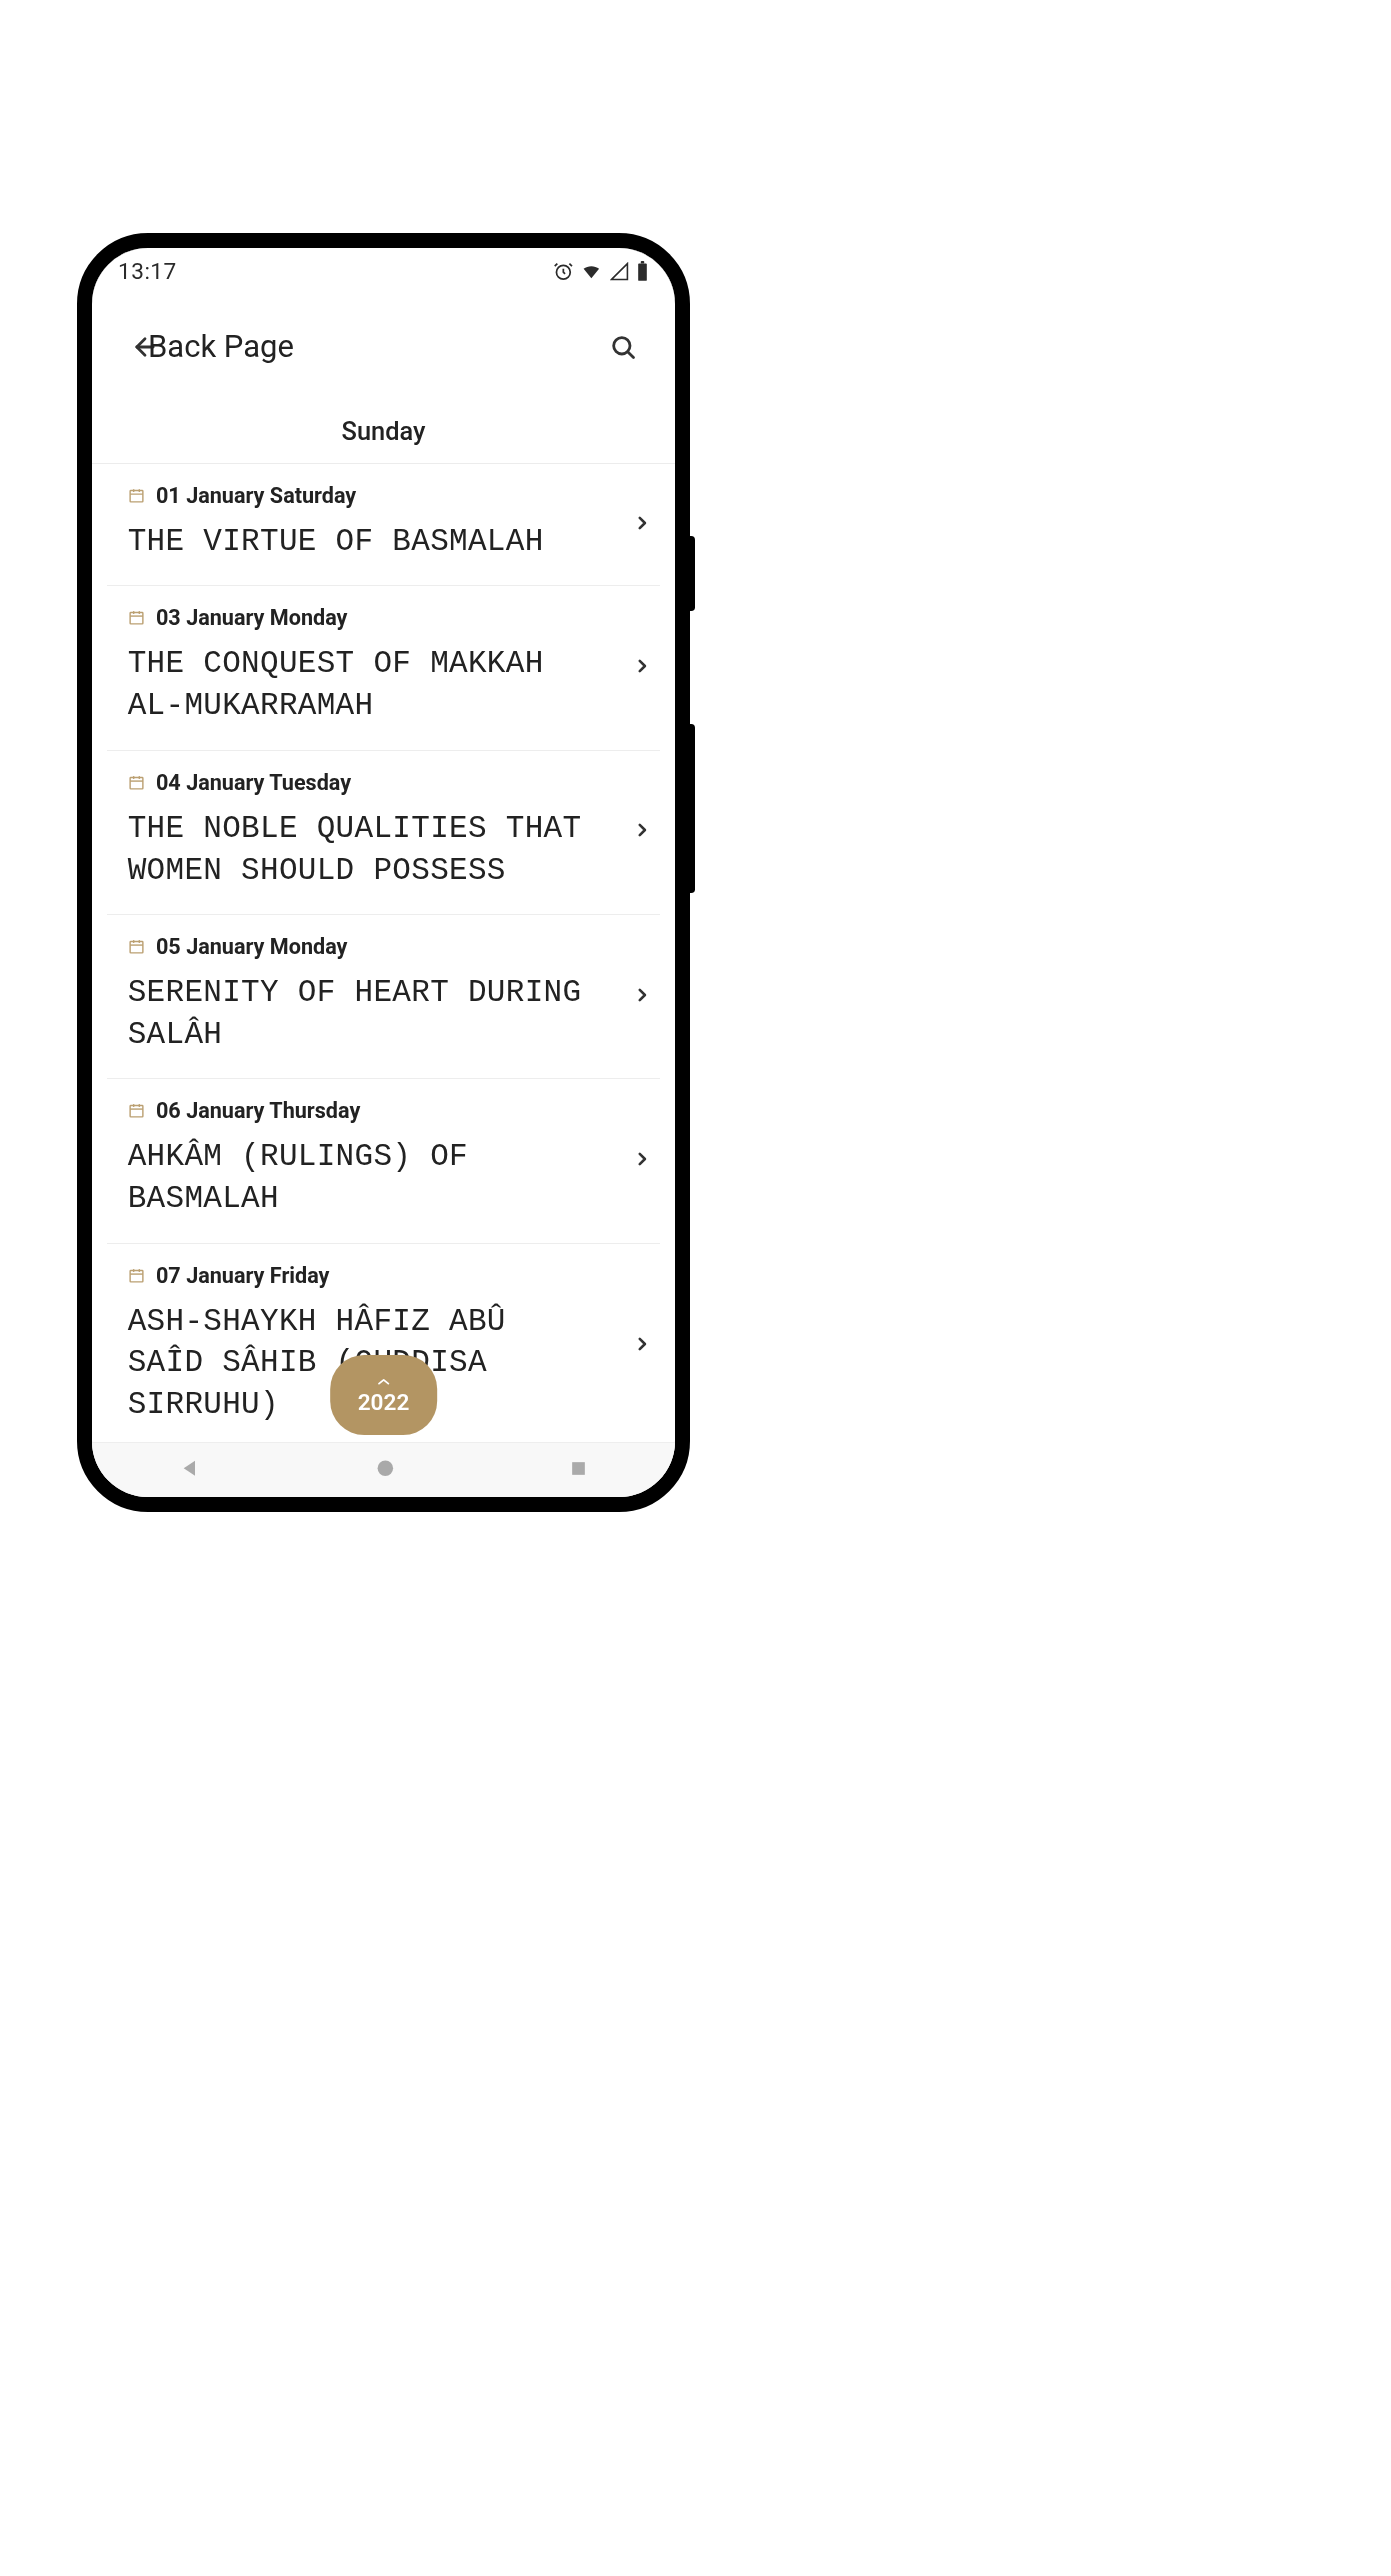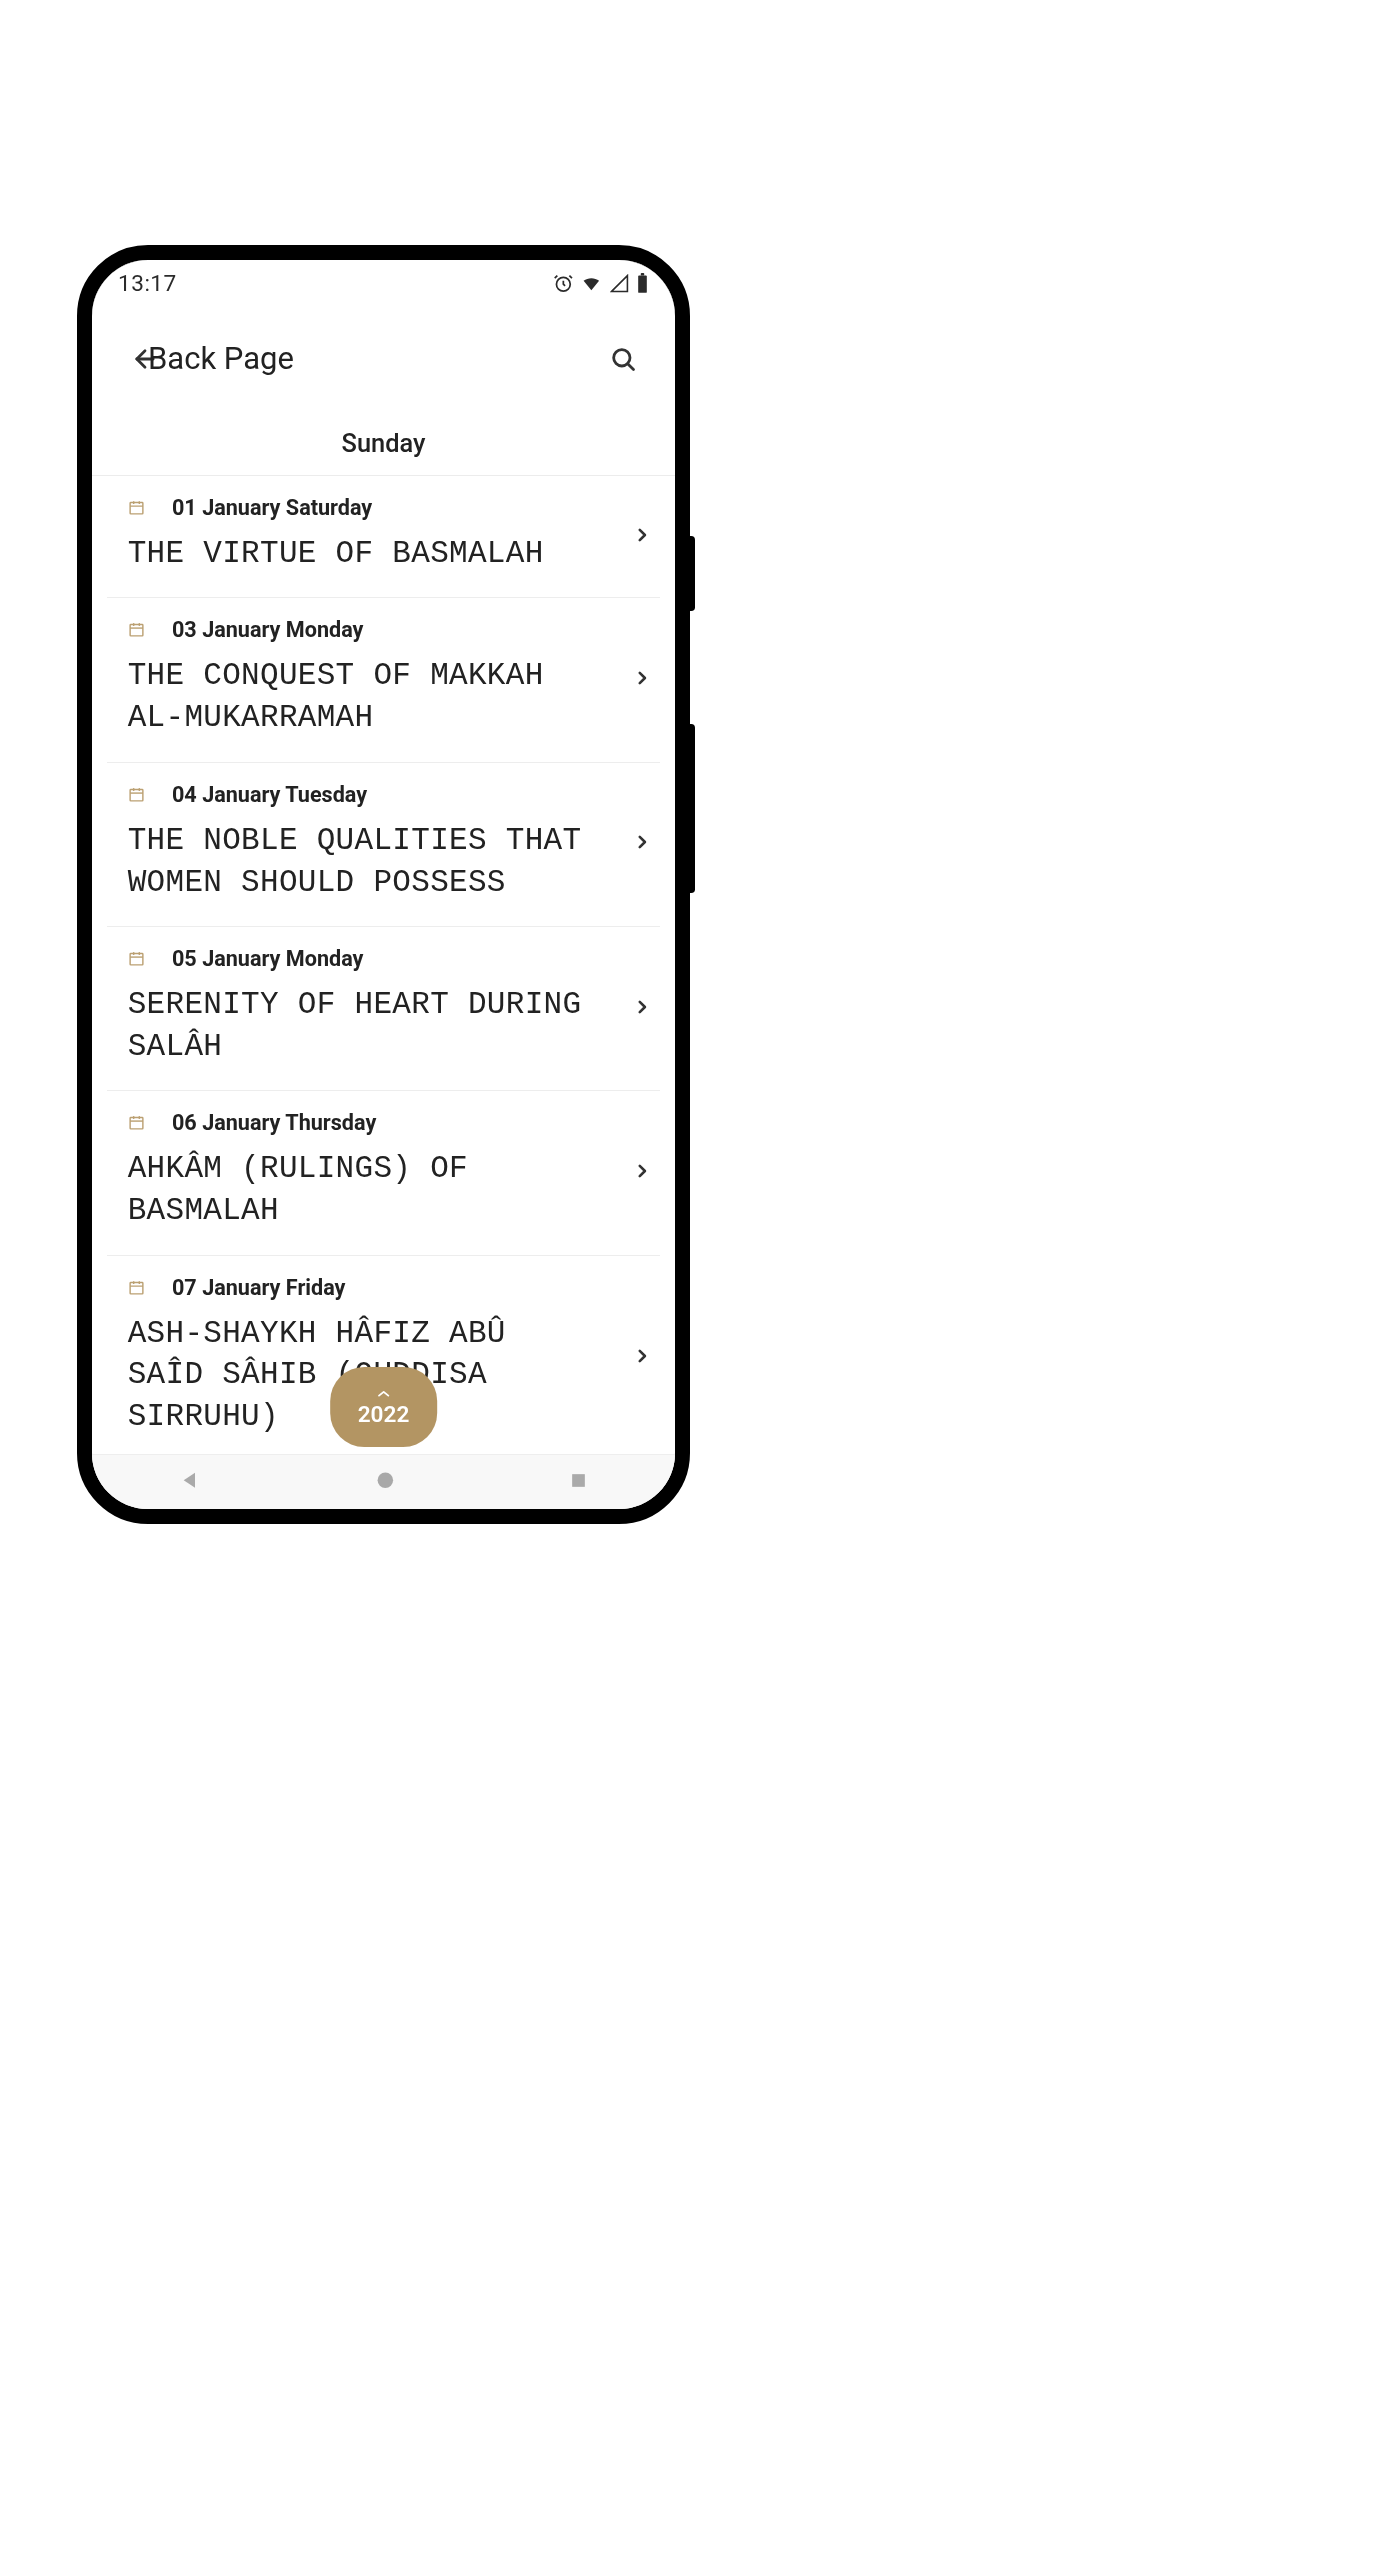--- a/index.html
+++ b/index.html
@@ -3,21 +3,21 @@
 <meta charset="utf-8">
 <style>
   * { box-sizing: border-box; margin: 0; padding: 0; }
   html, body { width: 1391px; height: 2576px; background: #ffffff; font-family: -apple-system, BlinkMacSystemFont, "Segoe UI", Roboto, sans-serif; }
   .canvas { position: relative; width: 1391px; height: 2576px; background: #ffffff; }
 
   
   .phone-frame {
     position: absolute;
     left: 77px;
-    top: 245px;
+    top: 233px;
     width: 613px;
     height: 1279px;
     background: #ffffff;
     border: 15px solid #000;
     border-radius: 71px;
     overflow: hidden;
     box-shadow: inset 0 0 0 3.8px #2a2a2a;
   }
   .phone-side-btn1 {
     position: absolute;
@@ -103,21 +103,20 @@
   .list-item .date-row {
     display: flex;
     align-items: center;
     gap: 11.3px;
     margin-bottom: 13px;
   }
   .list-item .date-text {
     font-size: 21.6px;
     font-weight: 700;
     color: #222;
-    margin-left: 16px;
   }
   .list-item .cal-icon svg { display:block; }
   .list-item .title-text {
     font-size: 31px;
     color: #222;
     font-family: Liberation Mono, monospace;
     line-height: 1.35;
     letter-spacing: 0.3px;
   }
   .list-item .chevron {

